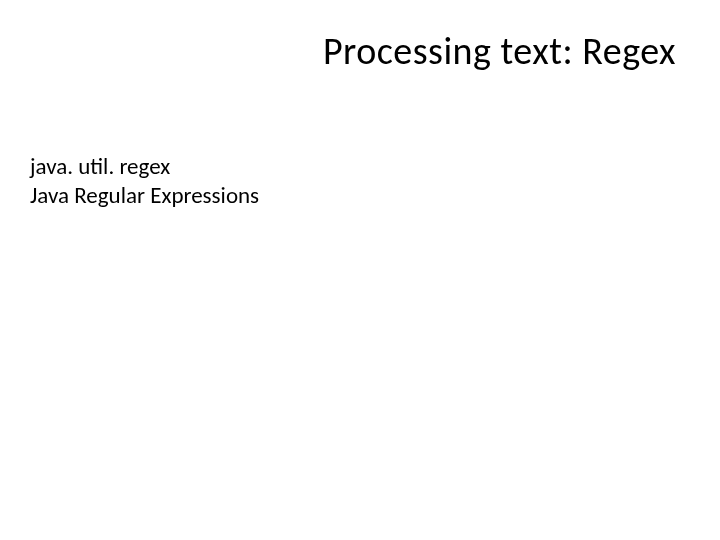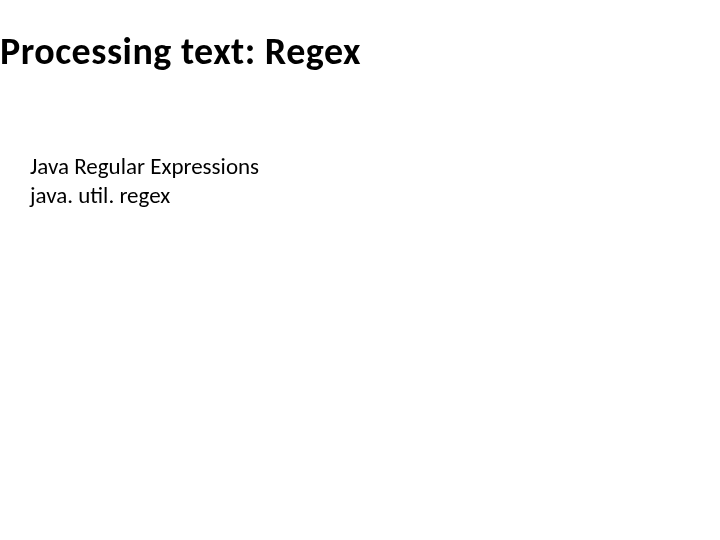--- a/index.html
+++ b/index.html
@@ -16,21 +16,22 @@
       overflow: hidden;
     }
     .slide {
       width: 100%;
       height: 100%;
       padding: 0;
       position: relative;
     }
     .title {
       font-size: 38px;
-      font-weight: 700;
+      font-weight: 400;
+      text-align: right;
       padding: 28px 44px 0 0;
       letter-spacing: 0.5px;
     }
     .body {
       padding: 78px 40px 0 30px;
       font-size: 23px;
       line-height: 1.25;
     }
     .section-1 {
       margin-bottom: 28px;
@@ -45,17 +46,17 @@
       margin-top: 26px;
     }
   </style>
 </head>
 <body>
 
 <div class="slide">
   <div class="title">Processing text: Regex</div>
   <div class="body">
     <div class="section-1">
+      <div>java. util. regex</div>
       <div>Java Regular Expressions</div>
-      <div>java. util. regex</div>
     </div>
   </div>
 </div>
 
 </body></html>

